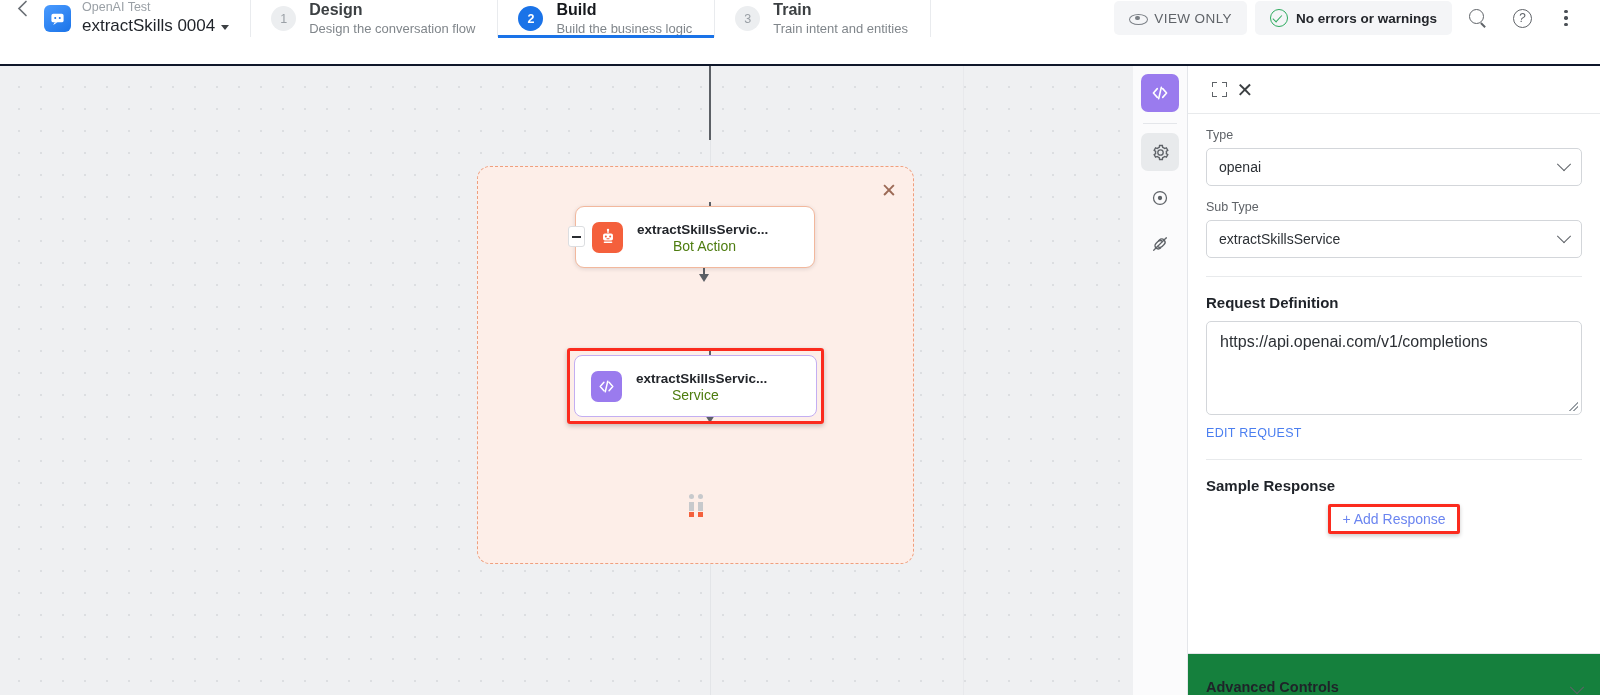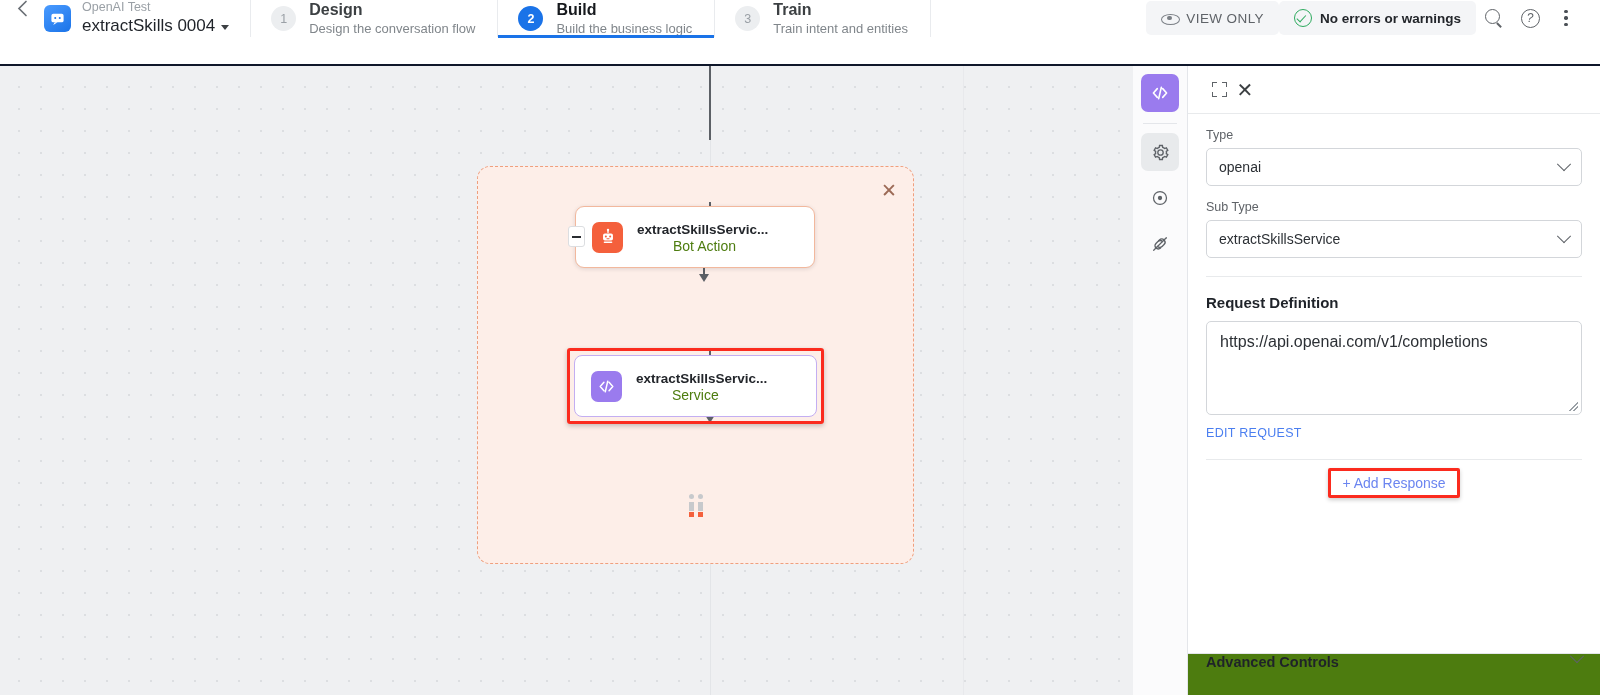--- a/index.html
+++ b/index.html
@@ -59,21 +59,21 @@
   .step-name { font-size: 16px; font-weight: bold; color: #3c4043; line-height: 20px; }
   .step.active .step-name { color: #16191d; }
   .step-sub { font-size: 13px; color: #80868b; line-height: 17px; }
   .step.active::after {
     content: ""; position: absolute; left: 0; right: 0; bottom: -1px;
     height: 3px; background: #1a73e8;
   }
 
   .tb-right {
     margin-left: auto; display: flex; align-items: center;
-    gap: 0; padding-right: 16px;
+    gap: 8px; padding-right: 16px;
   }
   .pill {
     display: flex; align-items: center; gap: 8px;
     height: 34px; padding: 0 15px; border-radius: 5px;
     background: #f4f5f7; font-size: 13.5px; cursor: pointer;
   }
   .pill.viewonly { color: #5f6368; letter-spacing: .4px; }
   .pill.noerr { color: #23262b; font-weight: bold; }
   .eye-ic { width: 17px; height: 17px; position: relative; }
   .eye-ic::before {
@@ -251,22 +251,22 @@
   .helper-txt { font-size: 13px; color: #6b7076; line-height: 19px; }
   .add-resp-wrap { display: flex; justify-content: center; margin-top: 8px; }
   .add-resp-box {
     border: 3px solid #fb2b1e; padding: 4px 11px; border-radius: 2px;
     box-shadow: 0 2px 4px rgba(0,0,0,.2);
   }
   .add-resp { font-size: 14px; color: #6b85f0; cursor: pointer; white-space: nowrap; }
 
   .adv-ctrl {
     position: absolute; left: 0; bottom: 0; width: 412px; height: 42px;
-    background: #4d7c0f; border-top: 1px solid #e4e6ea;
-    display: flex; align-items: flex-start; padding: 0 18px; cursor: pointer;
+    background: #15803d; border-top: 1px solid #e4e6ea;
+    display: flex; align-items: flex-end; padding: 0 18px; cursor: pointer;
   }
   .adv-ctrl span { flex: 1; font-size: 14.5px; font-weight: bold; color: #1f2329; }
 </style>
 </head>
 <body>
 
 <div id="app">
 
   <div class="topbar">
     <div class="tb-back">
@@ -469,20 +469,21 @@
 
       <div class="sect-title">Request Definition</div>
       <div class="textarea">
         <span>https://api.openai.com/v1/completions</span>
         <i class="resize-grip"></i>
       </div>
       <div class="link-btn">EDIT REQUEST</div>
 
       <div class="hr"></div>
 
+      <div class="sect-title">Sample Response</div>
       <div class="add-resp-wrap">
         <div class="add-resp-box">
           <div class="add-resp">+ Add Response</div>
         </div>
       </div>
     </div>
 
     <div class="adv-ctrl">
       <span>Advanced Controls</span>
       <i class="chev"></i>

